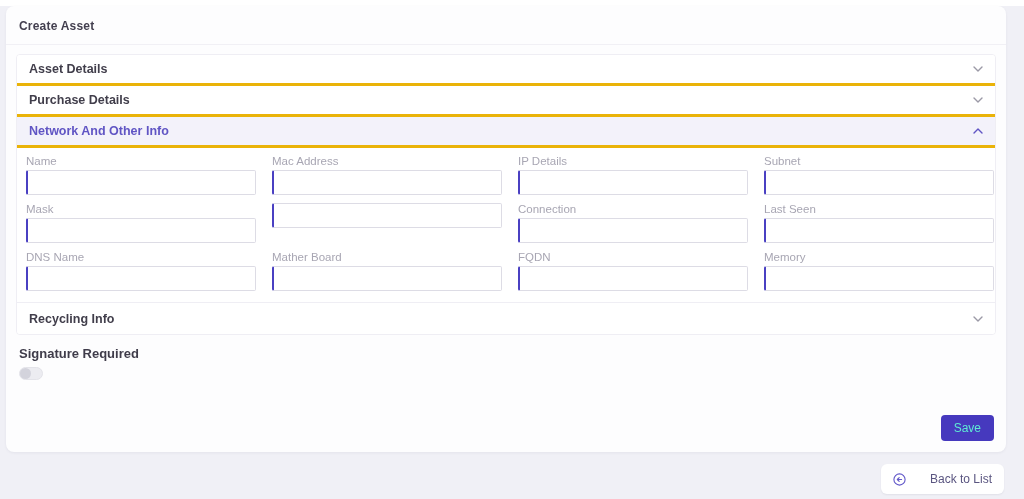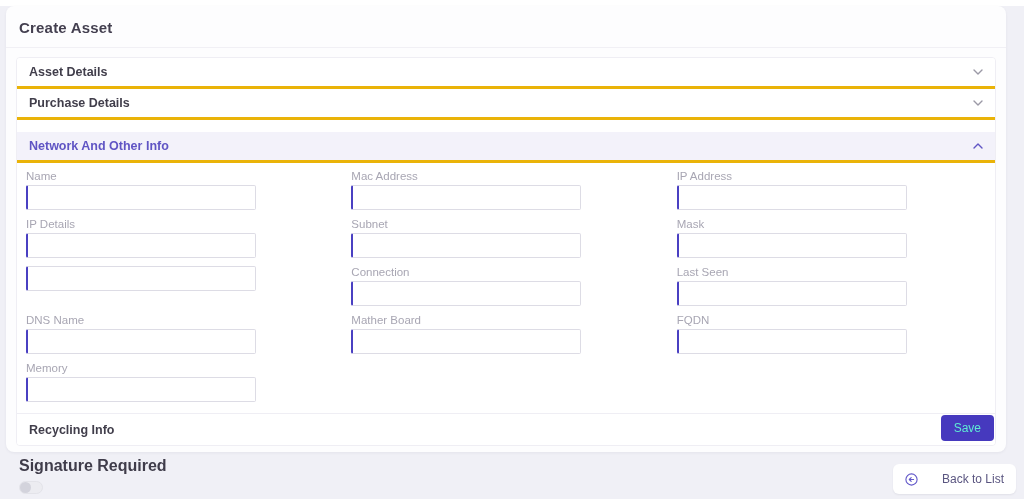--- a/index.html
+++ b/index.html
@@ -13,83 +13,83 @@
   .top-strip {
     position:absolute; left:0; top:0; width:1024px; height:6px;
     background:#ffffff;
   }
   .card {
     position:absolute; left:6px; top:6px; width:1000px; height:446px;
     background:#fdfdfe; border-radius:8px;
     box-shadow:0 1px 3px rgba(30,30,60,0.06);
   }
   .card-title {
-    font-size:15px; font-weight:600; color:#433f4f;
+    font-size:12px; font-weight:600; color:#433f4f;
     padding:13px 12px 11px 13px;
     border-bottom:1px solid #f1f0f5;
     letter-spacing:.2px;
   }
   .accordion {
     margin:9px 10px 0 10px;
     border:1px solid #efeef4;
     border-radius:4px;
     background:#ffffff;
     overflow:hidden;
   }
   .acc-row {
     height:31px; display:flex; align-items:center; justify-content:space-between;
     padding:0 12px;
     font-size:12.5px; font-weight:600; color:#413e4b;
     border-bottom:3px solid #eab308;
     cursor:pointer; background:#ffffff;
   }
   .acc-row:last-child { border-bottom:none;gap:31px; }
-  .acc-row.active { background:#f3f2fa; color:#6055c4;margin-top:12px; }
+  .acc-row.active { background:#f3f2fa; color:#6055c4; }
   .chev { width:10px; height:6px; flex:0 0 auto; }
   .chev svg { display:block; }
   .panel {
     background:#ffffff;
     border-bottom:1px solid #efeef4;
     padding:7px 9px 11px 9px;
   }
   .grid {
     display:grid;
-    grid-template-columns:repeat(3, 1fr);
+    grid-template-columns:repeat(4, 1fr);
     column-gap:16px; row-gap:8px;
   }
   .field-label {
     font-size:11.5px; color:#a8a6b3; margin-bottom:3px; font-weight:400;
   }
   .field input {
     width:230px; max-width:100%; height:25px;
     border:1px solid #dddce5; border-left:2px solid #4a40c2;
     border-radius:2px; background:#ffffff;
     font-size:12px; color:#3f3c4c; padding:0 6px; outline:none;
   }
   .signature { margin:11px 12px 0 13px; }
-  .sig-label { font-size:16px; font-weight:600; color:#3f3c4a; margin-bottom:6px; }
+  .sig-label { font-size:13px; font-weight:600; color:#3f3c4a; margin-bottom:6px; }
   .toggle {
     width:24px; height:13px; border-radius:7px;
     background:#ececf1; border:1px solid #e3e3e9;
     position:relative; cursor:pointer;
   }
   .toggle .knob {
     position:absolute; left:0px; top:0px; width:11px; height:11px;
     border-radius:50%; background:#d3d3dc;
   }
   .save-btn {
     position:absolute; right:12px; bottom:11px;
     background:#4639be; color:#5eead4;
     font-family:"Liberation Sans", sans-serif;
     font-size:12px; font-weight:500;
     border:none; border-radius:4px;
     padding:6px 13px; cursor:pointer;
   }
   .back-btn {
-    position:absolute; right:8px; top:464px;
+    position:absolute; right:20px; top:464px;
     background:#ffffff; border:none; border-radius:6px;
     box-shadow:0 1px 2px rgba(30,30,60,0.07);
     padding:8px 12px;
     font-family:"Liberation Sans", sans-serif;
     font-size:12px; font-weight:500; color:#5a5580;
     display:flex; align-items:center; gap:24px;
     cursor:pointer;
   }
   .back-icon { width:13px; height:13px; display:block; }
 </style>
@@ -132,24 +132,20 @@
 
     <div class="panel">
       <div class="grid">
 
         <div class="field">
           <div class="field-label">Name</div>
           <input type="text" value="" style="">
         </div>
         <div class="field">
           <div class="field-label">Mac Address</div>
-          <input type="text" value="" style="">
-        </div>
-        <div class="field">
-          <div class="field-label">IP Address</div>
           <input type="text" value="" style="">
         </div>
         <div class="field">
           <div class="field-label">IP Details</div>
           <input type="text" value="" style="">
         </div>
 
         <div class="field">
           <div class="field-label">Subnet</div>
           <input type="text" value="" style="">

